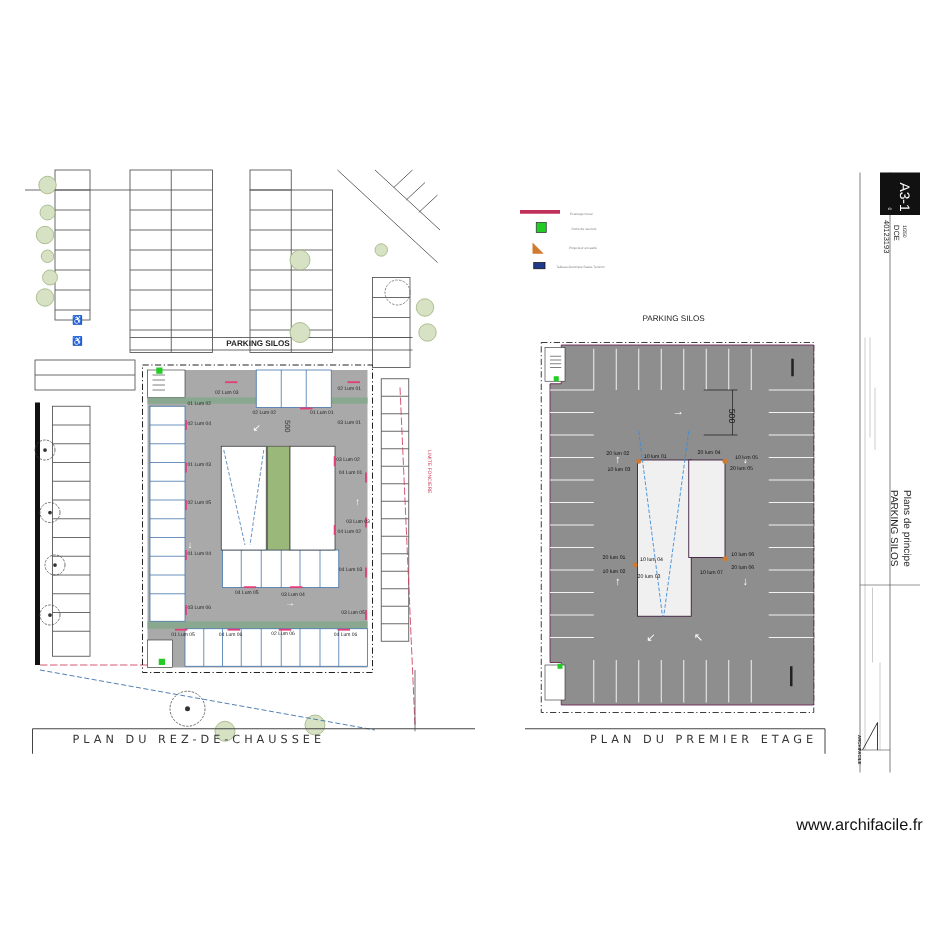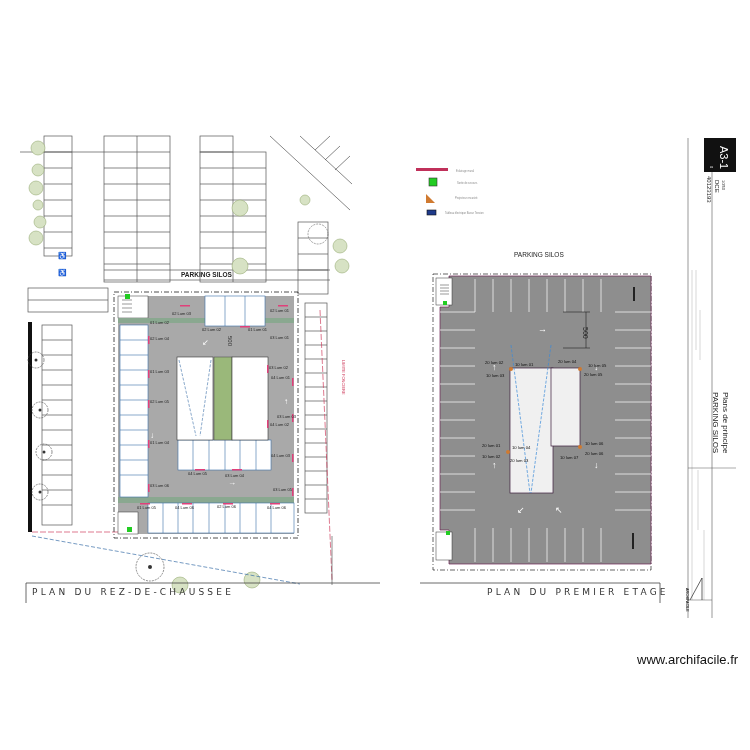--- a/index.html
+++ b/index.html
@@ -254,21 +254,21 @@
     <text x="137" y="509">01 Lum 05</text>
     <text x="175" y="509">04 Lum 06</text>
     <text x="217" y="508">02 Lum 06</text>
     <text x="267" y="509">04 Lum 06</text>
   </g>
   <text x="181" y="277" font-size="6.5" font-weight="bold" fill="#222">PARKING SILOS</text>
 
   <line x1="26" y1="583" x2="380" y2="583" stroke="#444" stroke-width="0.8"></line>
   <line x1="26" y1="583" x2="26" y2="603" stroke="#444" stroke-width="0.8"></line>
 </svg>
-<div class="plan-title" style="left:32px;top:587px;">PLAN DU REZ-DE-CHAUSSEE</div>
+<div class="plan-title" style="left:58px;top:587px;">PLAN DU REZ-DE-CHAUSSEE</div>
 
 <div class="abs" style="left:412px;top:164px;width:120px;height:60px;">
   <svg width="120" height="60">
     <rect x="4" y="4" width="32" height="3" fill="#c0305a"></rect>
     <rect x="17" y="14" width="8" height="8" fill="#22cc22" stroke="#333" stroke-width="0.6"></rect>
     <polygon points="14,30 14,39 23,39" fill="#d07a30"></polygon>
     <rect x="15" y="46" width="9" height="5" fill="#1e3a8a" stroke="#111" stroke-width="0.6"></rect>
     <text x="44" y="8" font-size="2.6" fill="#888">Eclairage mural</text>
     <text x="45" y="20" font-size="2.6" fill="#888">Sortie de secours</text>
     <text x="43" y="35" font-size="2.6" fill="#888">Projecteur encastré</text>
@@ -380,21 +380,21 @@
     <text x="585" y="445">10 lum 06</text>
     <text x="560" y="459">10 lum 07</text>
     <text x="585" y="455">20 lum 06</text>
   </g>
   <rect x="633" y="287" width="2" height="14" fill="#222"></rect>
   <rect x="632" y="533" width="2" height="16" fill="#222"></rect>
 
   <line x1="420" y1="583" x2="660" y2="583" stroke="#444" stroke-width="0.8"></line>
   <line x1="660" y1="583" x2="660" y2="603" stroke="#444" stroke-width="0.8"></line>
 </svg>
-<div class="plan-title" style="left:487px;top:587px;">PLAN DU PREMIER ETAGE</div>
+<div class="plan-title" style="left:472px;top:587px;">PLAN DU PREMIER ETAGE</div>
 
 <svg class="abs" style="left:680px;top:130px" width="70" height="490" viewBox="0 0 70 490">
   <line x1="8" y1="8" x2="8" y2="488" stroke="#555" stroke-width="0.6"></line>
   <line x1="32" y1="8" x2="32" y2="488" stroke="#555" stroke-width="0.6"></line>
   <rect x="24" y="8" width="32" height="34" fill="#111"></rect>
   <text x="0" y="0" font-size="11" fill="#fff" transform="translate(40,16) rotate(90)">A3-1</text>
   <text x="0" y="0" font-size="4" fill="#fff" transform="translate(30,36) rotate(90)">0</text>
   <text x="0" y="0" font-size="6" fill="#222" transform="translate(27,46) rotate(90)">40123193</text>
   <text x="0" y="0" font-size="6" fill="#222" transform="translate(35,50) rotate(90)">DCE</text>
   <text x="0" y="0" font-size="4" fill="#222" transform="translate(42,50) rotate(90)">1/250</text>

